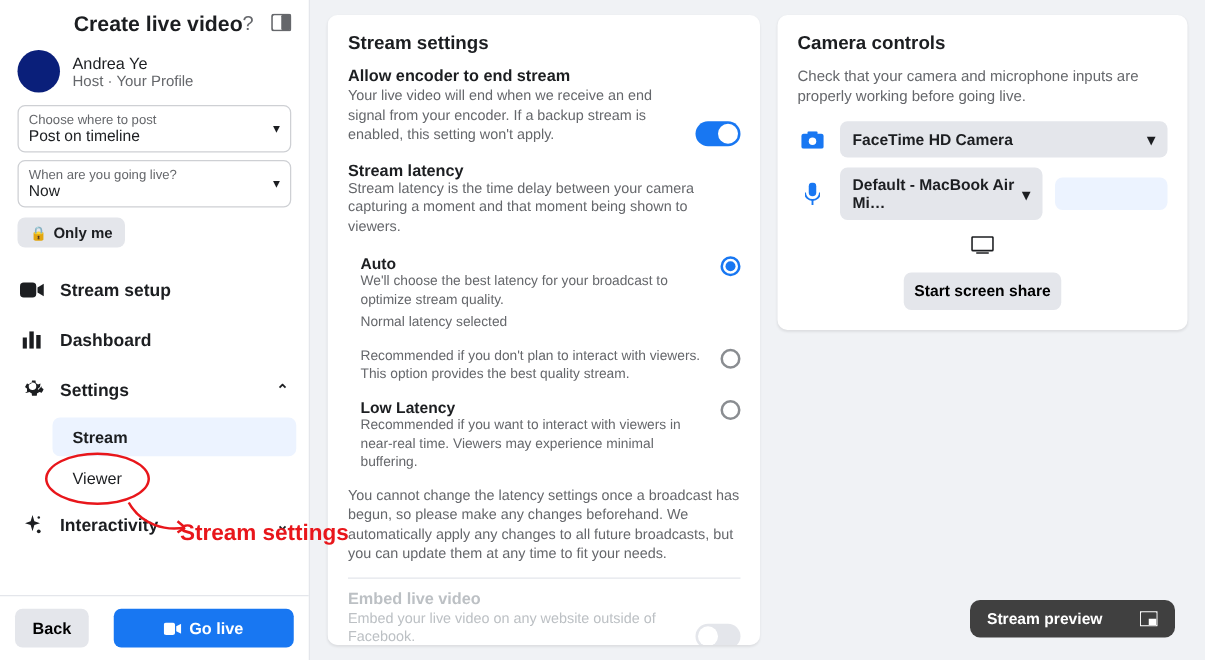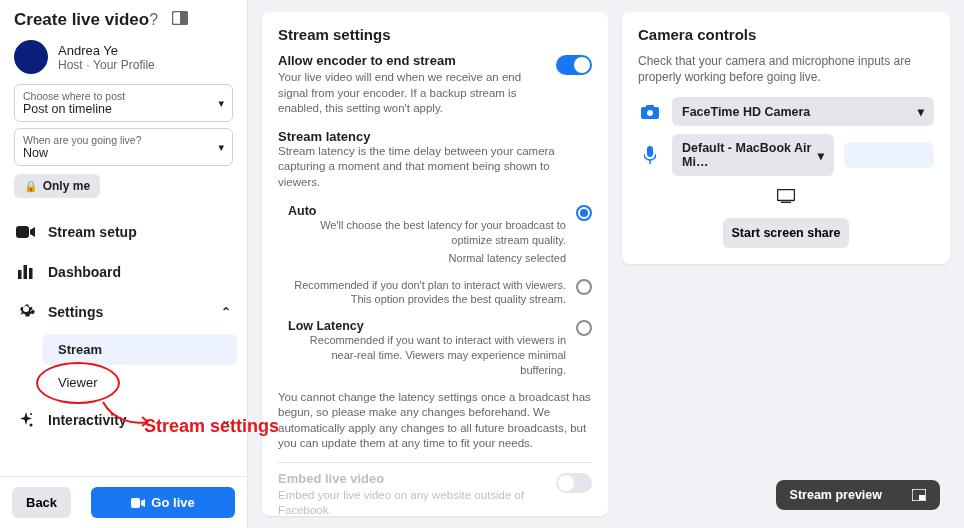--- a/index.html
+++ b/index.html
@@ -17,21 +17,21 @@
 
   
   .sidebar {
     width: 248px;
     background: #fff;
     border-right: 1px solid #e4e6eb;
     display: flex;
     flex-direction: column;
   }
   .sidebar-top { padding: 10px 14px 4px; }
-  .sb-header { display: flex; align-items: center; justify-content: flex-start; margin-bottom: 10px;}
+  .sb-header { display: flex; align-items: center; justify-content: flex-end; margin-bottom: 10px;}
   .sb-title { font-size: 17px; font-weight: 700; }
   .sb-header-icons { display: flex; gap: 14px; color: #65676b; font-size: 16px;}
   .user-row { display: flex; align-items: center; gap: 10px; margin-bottom: 10px;}
   .avatar { width: 34px; height: 34px; border-radius: 50%; background:#0a1f7a; }
   .user-name { font-size: 13px; font-weight: 400; }
   .user-sub { font-size: 12px; color:#65676b; }
   .select-box {
     border:1px solid #ced0d4; border-radius:6px; padding:5px 8px;
     margin-bottom:6px; position:relative; cursor:pointer;
   }
@@ -75,40 +75,40 @@
   
   .main { flex:1; padding:12px 14px; overflow:hidden; display:flex; gap:14px; }
   .card {
     background:#fff; border-radius:8px; padding:14px 16px 16px;
     box-shadow:0 1px 2px rgba(0,0,0,0.08);
   }
   .stream-card { width: 346px; overflow-y:auto; height:100%; }
   .controls-card { flex:1; height: fit-content; }
 
   .card-title { font-size:15px; font-weight:700; margin-bottom:10px; }
-  .setting-row { display:flex; gap:10px; margin-bottom:6px; }
+  .setting-row { display:flex; gap:10px; margin-bottom:6px;align-items:flex-end; }
   .setting-text { flex:1; }
   .setting-title { font-size:13px; font-weight:600; margin-bottom:2px; }
   .setting-desc { font-size:11.5px; color:#65676b; line-height:1.35; }
   .setting-title.disabled { color:#bcc0c4; }
   .setting-desc.disabled { color:#bcc0c4; }
 
   .toggle { width:36px; height:20px; border-radius:10px; background:#ced0d4; position:relative; cursor:pointer; flex-shrink:0; margin-top:2px;}
   .toggle::after { content:""; width:16px; height:16px; background:#fff; border-radius:50%; position:absolute; top:2px; left:2px; transition:left .1s;}
   .toggle.on { background:#1877f2; }
   .toggle.on::after { left:18px; }
   .toggle.disabled { background:#e4e6eb; cursor:default;}
 
   .section-title { font-size:13px; font-weight:600; margin-top:12px; }
   .section-desc { font-size:11.5px; color:#65676b; margin-bottom:8px; line-height:1.35;}
 
   .radio-opt { display:flex; align-items:flex-start; padding:6px 0 6px 10px; gap:10px; cursor:pointer;}
   .radio-text { flex:1; }
   .radio-title { font-size:12.5px; font-weight:600; }
-  .radio-desc { font-size:11px; color:#65676b; line-height:1.35;text-align:right; }
+  .radio-desc { font-size:11px; color:#65676b; line-height:1.35; }
   .radio-circle { width:16px; height:16px; border:2px solid #8a8d91; border-radius:50%; flex-shrink:0; margin-top:1px; position:relative;}
   .radio-circle.selected { border-color:#1877f2; }
   .radio-circle.selected::after { content:""; position:absolute; width:8px; height:8px; background:#1877f2; border-radius:50%; top:2px; left:2px; }
 
   .note { font-size:11.5px; color:#65676b; line-height:1.35; margin:6px 0 10px;}
   .divider { border:none; border-top:1px solid #e4e6eb; margin:8px 0;}
 
   
   .controls-sub { font-size:12px; color:#65676b; margin-bottom:12px; line-height:1.35;}
   .dev-row { display:flex; align-items:center; gap:10px; margin-bottom:8px; }

